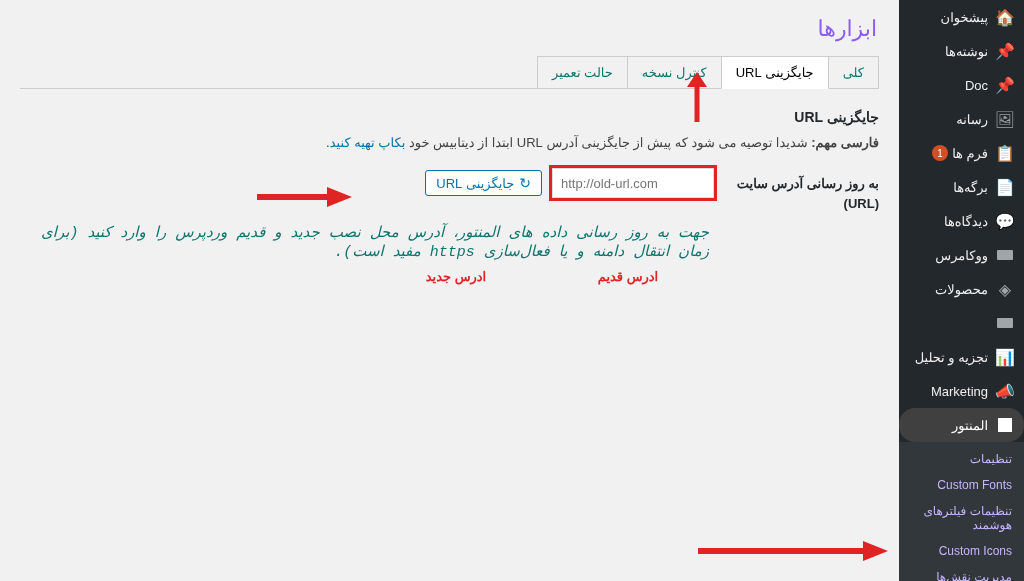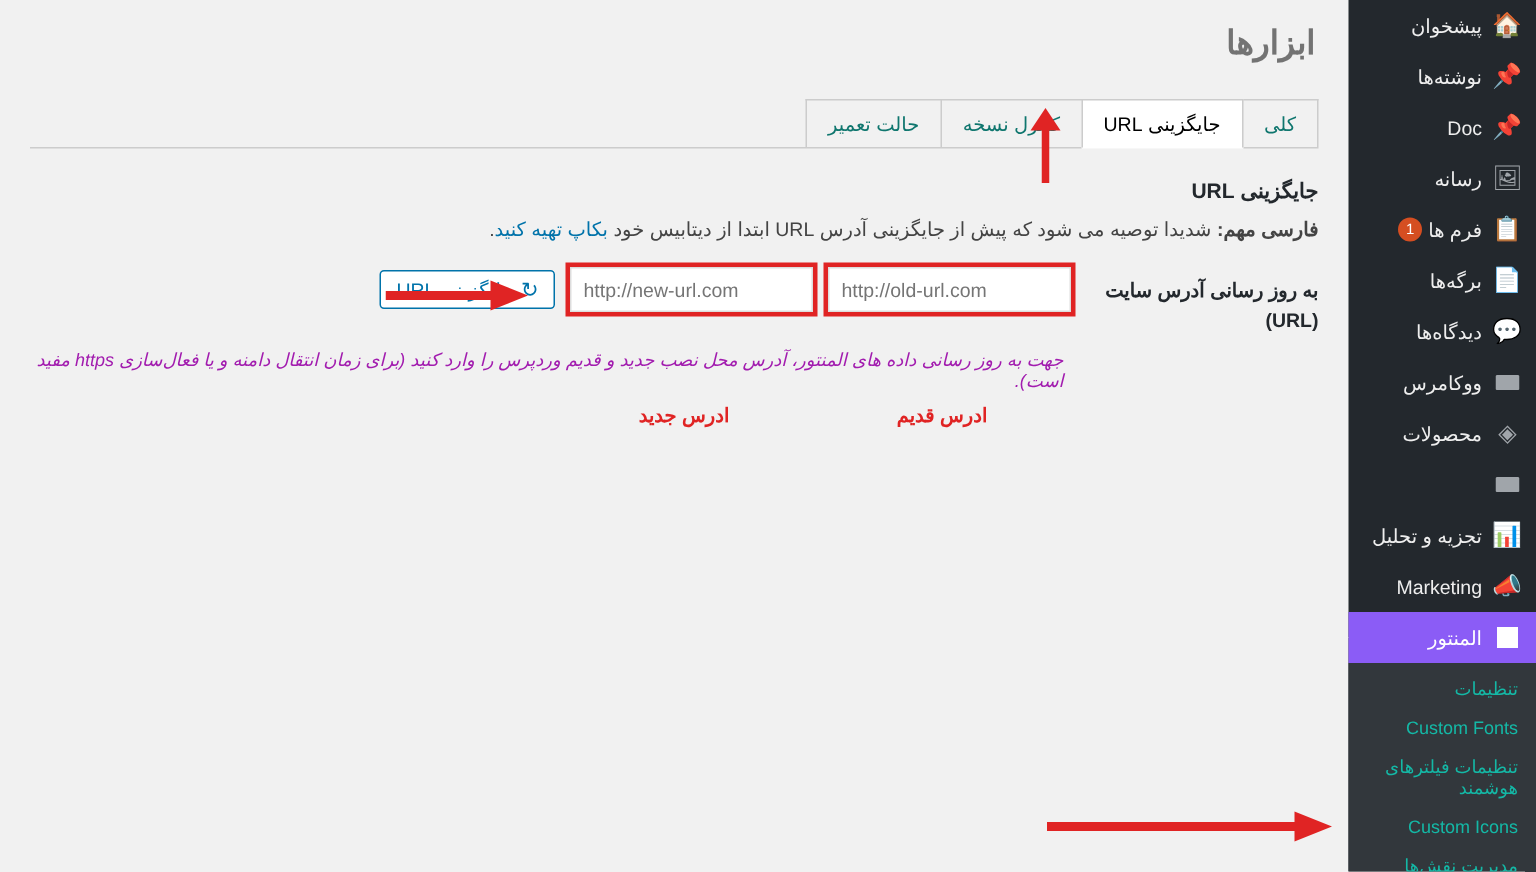--- a/index.html
+++ b/index.html
@@ -35,41 +35,42 @@
   width: 18px;
   height: 18px;
   margin-left: 8px;
   display: inline-flex;
   align-items: center;
   justify-content: center;
   color: #a0a5aa;
   font-size: 16px;
 }
 .menu-item.active-parent {
-  background: #8b5cf6;
+  background: #404040;
   color: #fff;
   position: relative;
+  border-radius: 16px;
 }
 .menu-item.active-parent .mi-icon { color: #fff; }
 .menu-item.active-parent::before {
   content: '';
   position: absolute;
   left: -8px;
   top: 50%;
   transform: translateY(-50%);
   border: 8px solid transparent;
   border-left-color: #f1f1f1;
 }
 .submenu {
   background: #32373c;
   padding: 4px 0;
 }
 .submenu-item {
   padding: 6px 12px 6px 6px;
-  color: #14b8a6;
+  color: #c4b5fd;
   font-size: 12px;
   cursor: pointer;
 }
 .badge {
   background: #d54e21;
   color: #fff;
   border-radius: 9px;
   min-width: 16px;
   height: 16px;
   font-size: 10px;
@@ -81,23 +82,23 @@
 
 .content {
   position: absolute;
   right: 125px;
   left: 0;
   top: 0;
   padding: 10px 20px 20px 20px;
 }
 h1.page-title {
   font-size: 22px;
-  font-weight: 700;
-  color: #737373;
-  margin: 6px 2px 24px 0;
+  font-weight: 400;
+  color: #8b5cf6;
+  margin: 6px 2px 14px 0;
 }
 
 .tabs {
   border-bottom: 1px solid #ccc;
   display: flex;
 }
 .tab {
   padding: 8px 14px;
   border: 1px solid #ccc;
   border-bottom: none;
@@ -168,23 +169,24 @@
   font-size: 13px;
   display: inline-flex;
   align-items: center;
   gap: 5px;
 }
 .replace-btn .ricon { font-size: 14px; }
 
 .helper-text {
   margin-top: 10px;
   margin-right: 170px;
-  font-size: 12px;
-  color: #a21caf;
+  font-size: 15px;
+  color: #0f766e;
   font-style: italic;
+  font-family: Liberation Mono, monospace;
 }
 .field-caption {
   color: #e02424;
   font-size: 13px;
   font-weight: bold;
   text-align: center;
   margin-top: 4px;
 }
 .captions-row {
   display: flex;
@@ -308,21 +310,20 @@
     <p class="warning-line">
       <strong>فارسی مهم:</strong>
       <span>شدیدا توصیه می شود که پیش از جایگزینی آدرس URL ابتدا از دیتابیس خود</span>
       <a href="#">بکاپ تهیه کنید</a>.
     </p>
 
     <div class="form-row">
       <div class="form-label">به روز رسانی آدرس سایت (URL)</div>
       <div class="inputs-wrap">
         <input class="url-input red-box" placeholder="http://old-url.com" style="">
-        <input class="url-input red-box" placeholder="http://new-url.com" style="">
         <button class="replace-btn">
           <span class="ricon">↻</span>
           <span>جایگزینی URL</span>
         </button>
       </div>
     </div>
 
     <p class="helper-text">جهت به روز رسانی داده های المنتور، آدرس محل نصب جدید و قدیم وردپرس را وارد کنید (برای زمان انتقال دامنه و یا فعال‌سازی https مفید است).</p>
     <div class="captions-row">
       <div class="field-caption">ادرس قدیم</div>

